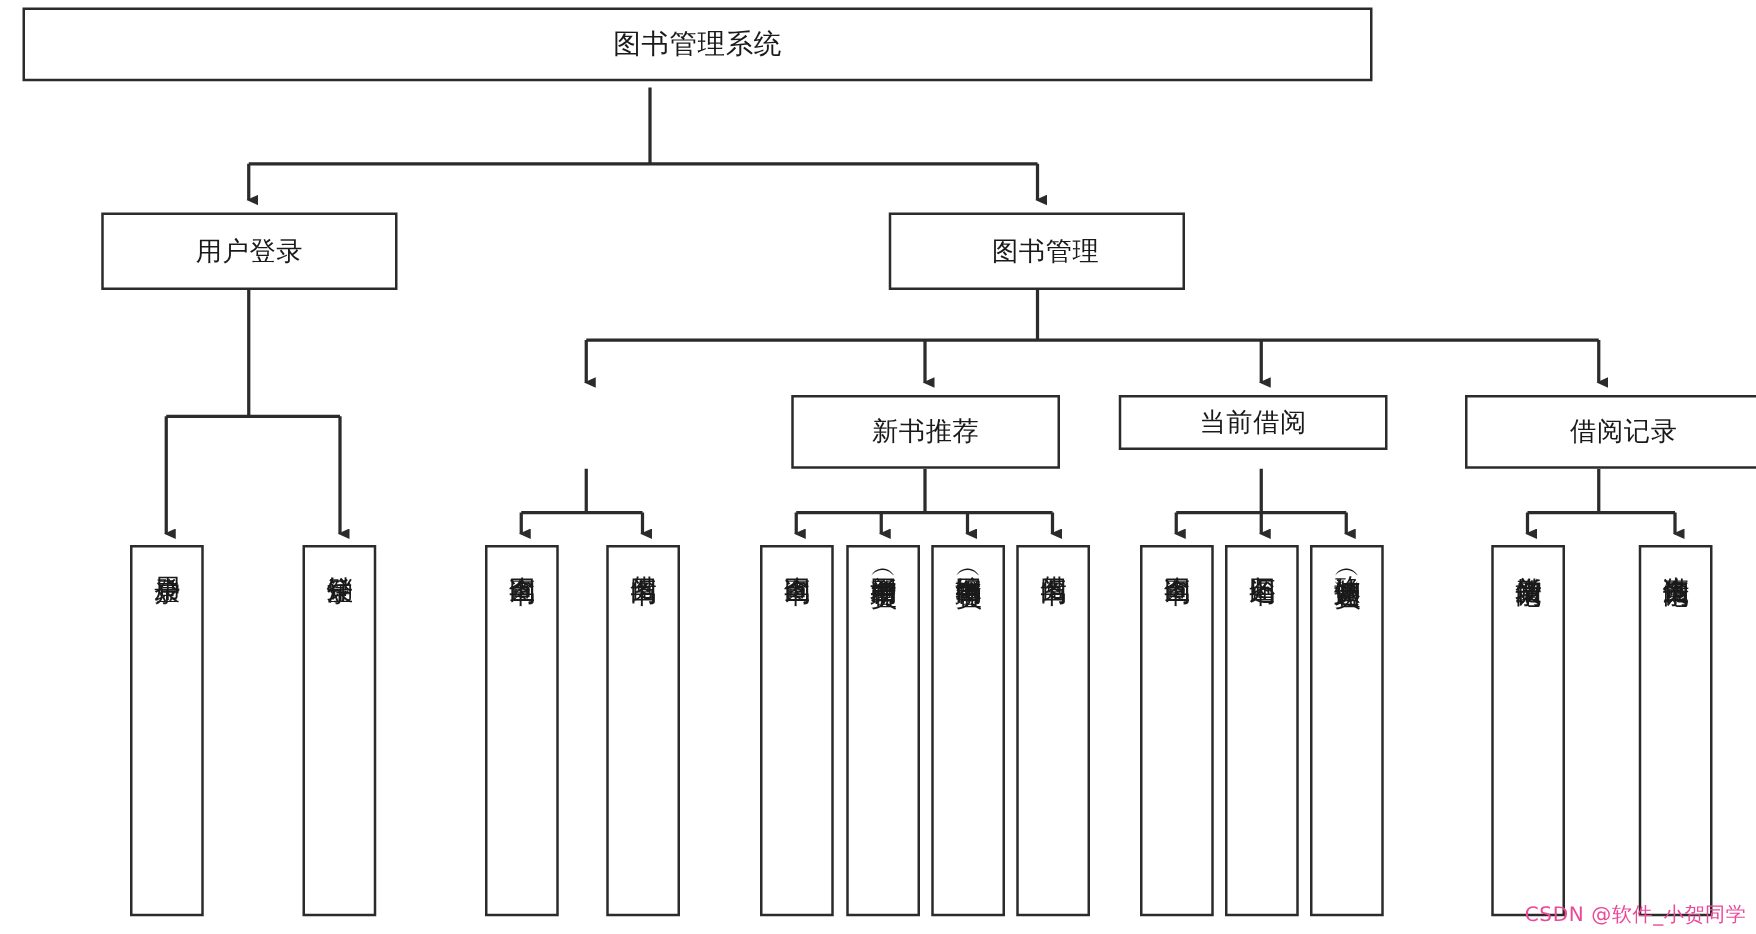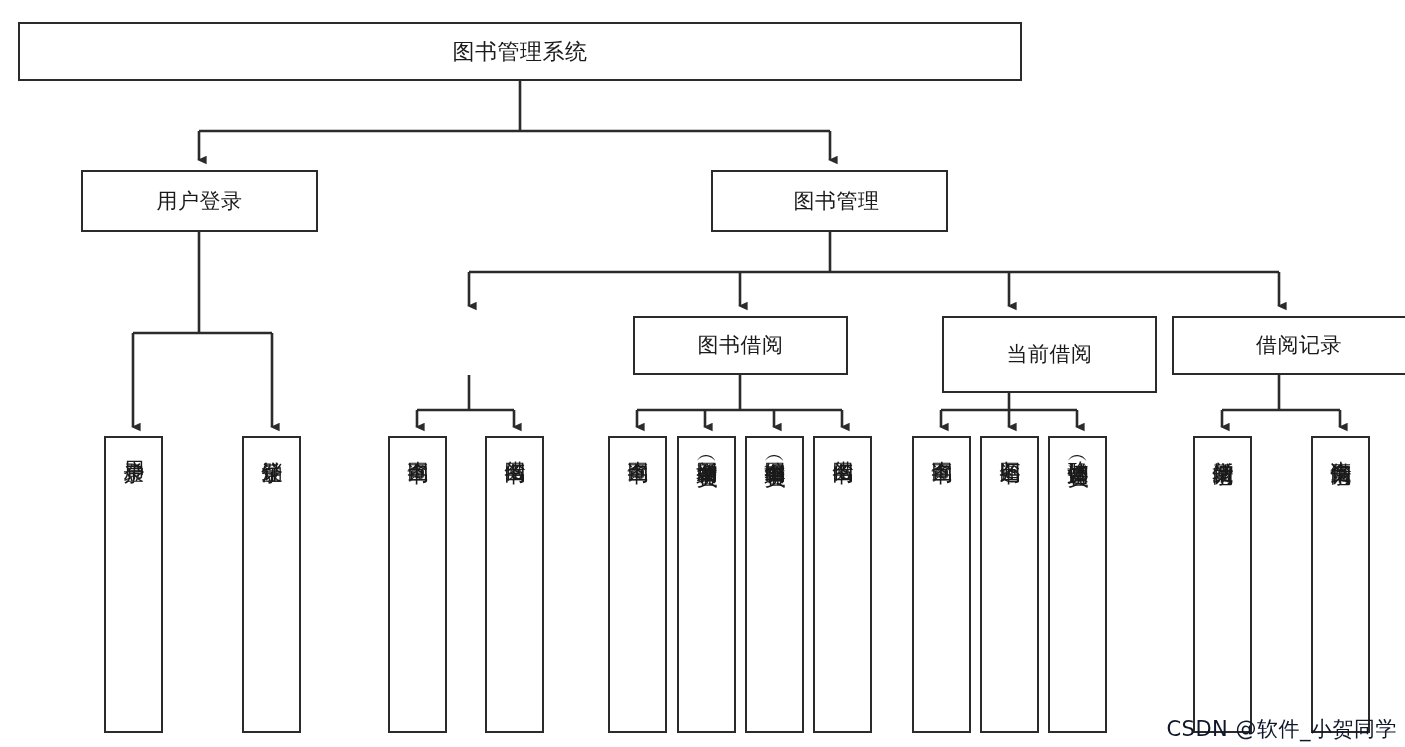--- a/index.html
+++ b/index.html
@@ -58,22 +58,22 @@
     font-size: 21px;
     line-height: 1.28;
     letter-spacing: 1px;
     white-space: nowrap;
     max-height: 100%;
   }
   .watermark {
     position: absolute;
     right: 8px;
     bottom: 4px;
-    font-size: 21px;
-    color: #0f172a;
+    font-size: 16px;
+    color: #ec4899;
     letter-spacing: 0.5px;
     z-index: 3;
     white-space: nowrap;
     font-family: "DejaVu Sans", "Liberation Sans", sans-serif;
   }
 </style>
 </head>
 <body>
 
 <div id="canvas">
@@ -121,38 +121,38 @@
       <path d="M 1009 410 L 1009 427" marker-end="url(#arrowhead)"></path>
       <path d="M 1077 410 L 1077 427" marker-end="url(#arrowhead)"></path>
 
       <path d="M 1279 375 L 1279 410"></path>
       <path d="M 1222 410 L 1340 410"></path>
       <path d="M 1222 410 L 1222 427" marker-end="url(#arrowhead)"></path>
       <path d="M 1340 410 L 1340 427" marker-end="url(#arrowhead)"></path>
     </g>
   </svg>
 
-  <div class="node root" style="left:18px; top:22px; width:1004px; height:59px;">
+  <div class="node root" style="left:18px; top:6px; width:1080px; height:59px;">
     <span class="label">图书管理系统</span>
   </div>
 
   <div class="node" style="left:81px; top:170px; width:237px; height:62px;">
     <span class="label">用户登录</span>
   </div>
 
   <div class="node" style="left:711px; top:170px; width:237px; height:62px;padding-left:14px;">
     <span class="label">图书管理</span>
   </div>
 
 
   <div class="node" style="left:633px; top:316px; width:215px; height:59px;">
-    <span class="label">图书借阅</span>
-  </div>
-
-  <div class="node" style="left:942px; top:316px; width:215px; height:77px;">
+    <span class="label">新书推荐</span>
+  </div>
+
+  <div class="node" style="left:895px; top:316px; width:215px; height:44px;">
     <span class="label">当前借阅</span>
   </div>
 
   <div class="node" style="left:1172px; top:316px; width:254px; height:59px;">
     <span class="label">借阅记录</span>
   </div>
 
   <div class="node vertical" style="left:104px; top:436px; width:59px; height:297px;">
     <span class="label">用户登录</span>
   </div>

